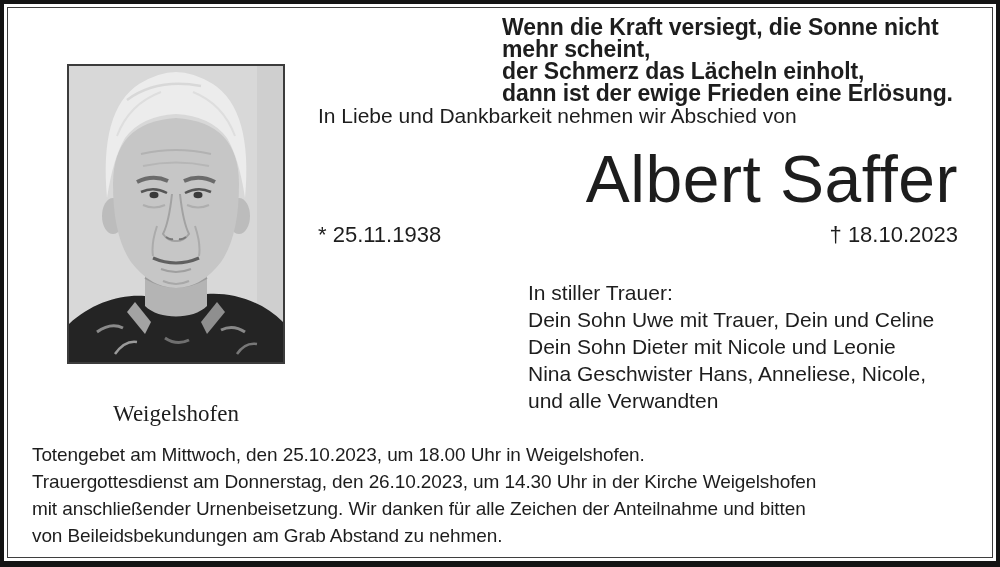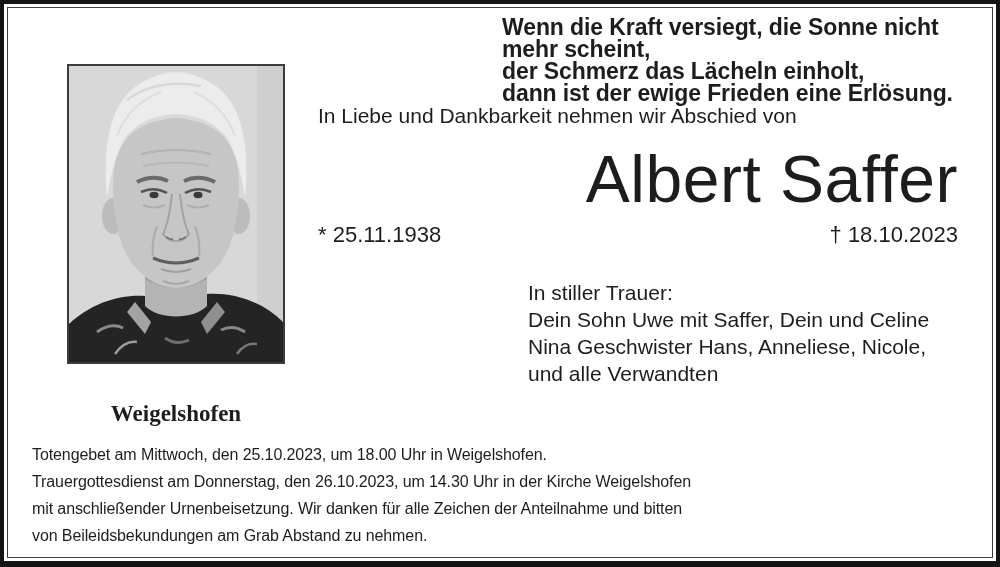--- a/index.html
+++ b/index.html
@@ -46,33 +46,33 @@
     left: 318px; top: 222px; width: 640px;
     display: flex; justify-content: space-between;
     font-size: 22px;
   }
   .mourning {
     left: 512px; top: 279px;
     font-size: 21px; line-height: 27px; margin-left: 16px;
   }
   .announcement {
     left: 32px; top: 441px; width: 950px;
-    font-size: 16px; line-height: 27px;
+    font-size: 19px; line-height: 27px;
     letter-spacing: -0.1px;
   }
   .photo-frame {
     left: 67px; top: 64px; width: 218px; height: 300px;
     border: 2px solid #3c3c3c; box-sizing: border-box;
     background: #d8d8d8;
   }
   .photo-caption {
     left: 67px; top: 401px; width: 218px;
     text-align: center;
     font-family: "Liberation Serif", serif;
-    font-size: 23px; font-weight: 700;
+    font-size: 23px; font-weight: 400;
   }
   .b { font-weight: 400; }
 </style>
 </head>
 <body>
 
 <div class="page">
 
   <div class="frame-outer"></div>
   <div class="frame-inner"></div>
@@ -142,21 +142,22 @@
 
   <div class="abs deceased-name">Albert Saffer</div>
 
   <div class="abs dates-row">
     <span>* 25.11.1938</span>
     <span>† 18.10.2023</span>
   </div>
 
   <div class="abs mourning">
     <div>In stiller Trauer:</div>
-    <div><span>Dein Sohn </span><span class="b">Uwe</span><span> mit </span><span class="b">Saffer</span><span>, </span><span class="b">Dein</span><span> und </span><span class="b">Celine</span></div>
+    <div><span>Dein Sohn </span><span class="b">Uwe</span><span> mit </span><span class="b">Trauer</span><span>, </span><span class="b">Dein</span><span> und </span><span class="b">Celine</span></div>
+    <div><span>Dein Sohn </span><span class="b">Dieter</span><span> mit </span><span class="b">Nicole</span><span> und </span><span class="b">Leonie</span></div>
     <div><span>Nina Geschwister </span><span class="b">Hans</span><span>, </span><span class="b">Anneliese</span><span>, </span><span class="b">Nicole</span><span>,</span></div>
     <div><span>und alle Verwandten</span></div>
   </div>
 
   <div class="abs announcement">
     <div>Totengebet am Mittwoch, den 25.10.2023, um 18.00 Uhr in Weigelshofen.</div>
     <div>Trauergottesdienst am Donnerstag, den 26.10.2023, um 14.30 Uhr in der Kirche Weigelshofen</div>
     <div>mit anschließender Urnenbeisetzung. Wir danken für alle Zeichen der Anteilnahme und bitten</div>
     <div>von Beileidsbekundungen am Grab Abstand zu nehmen.</div>
   </div>

